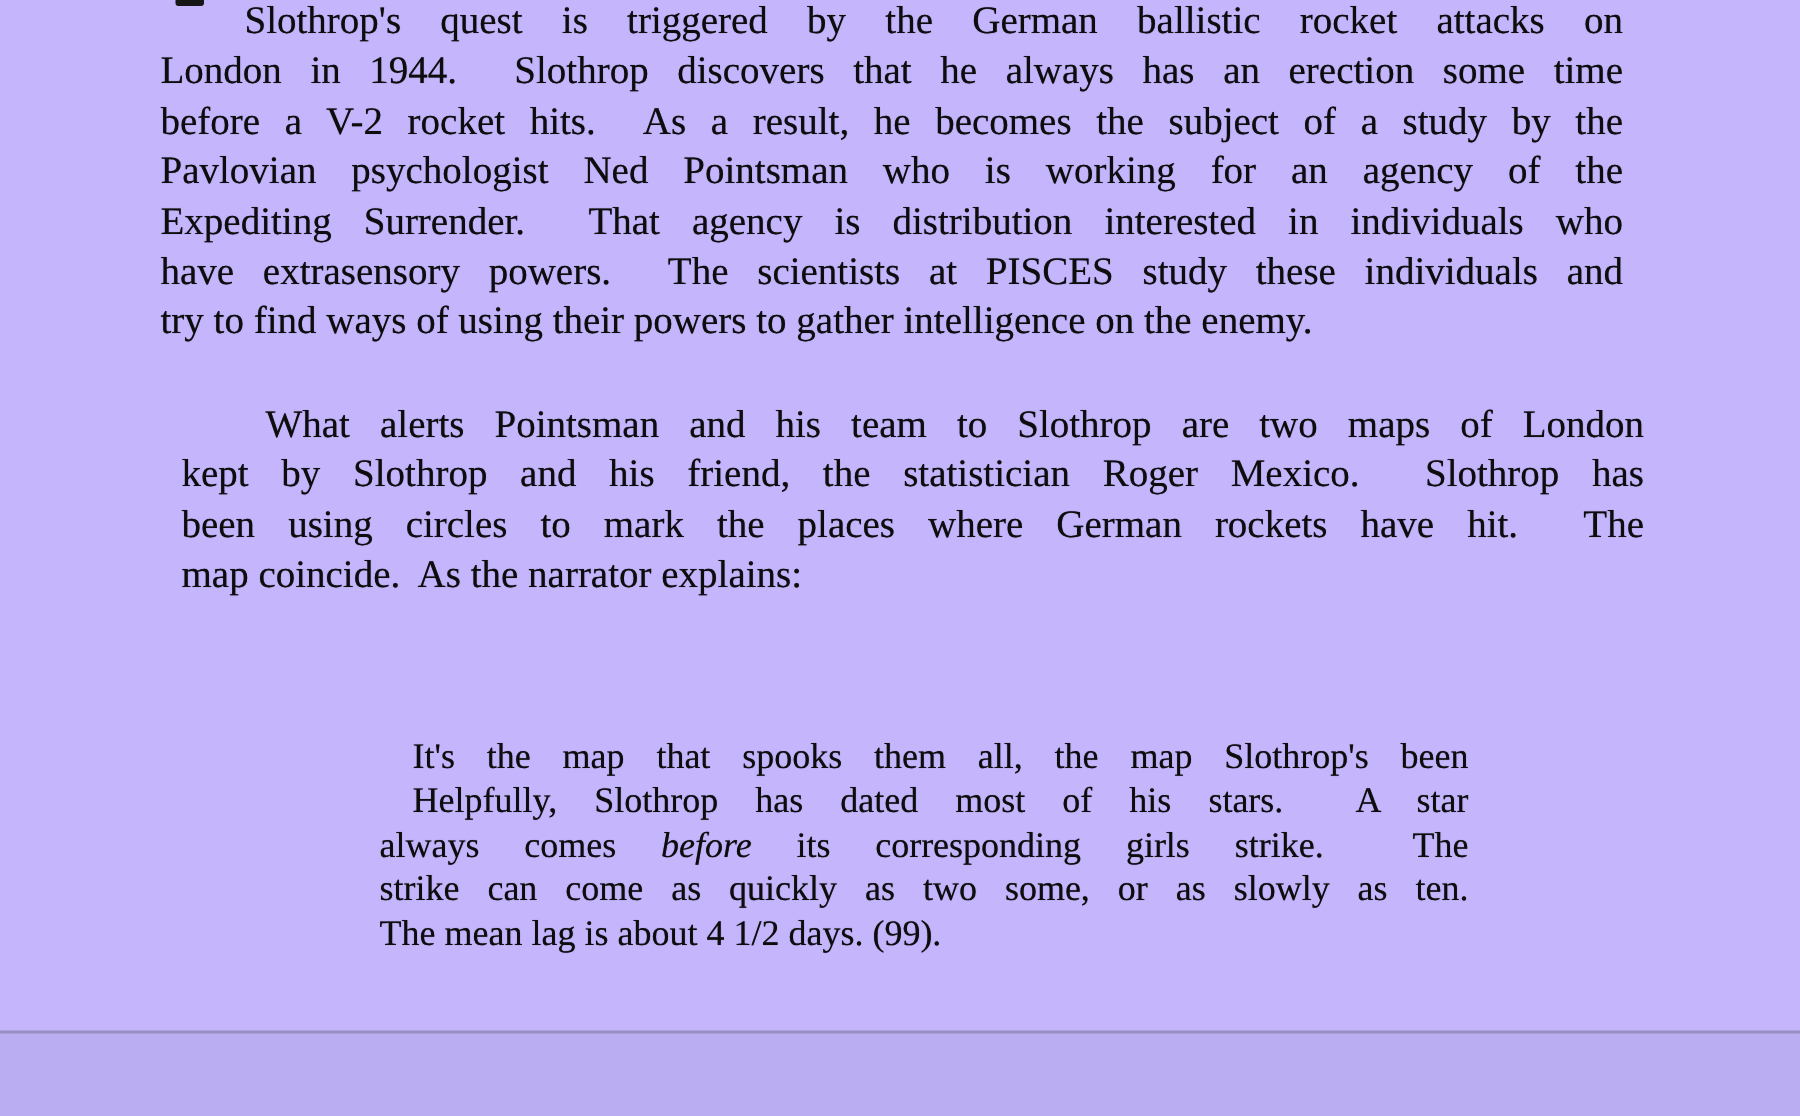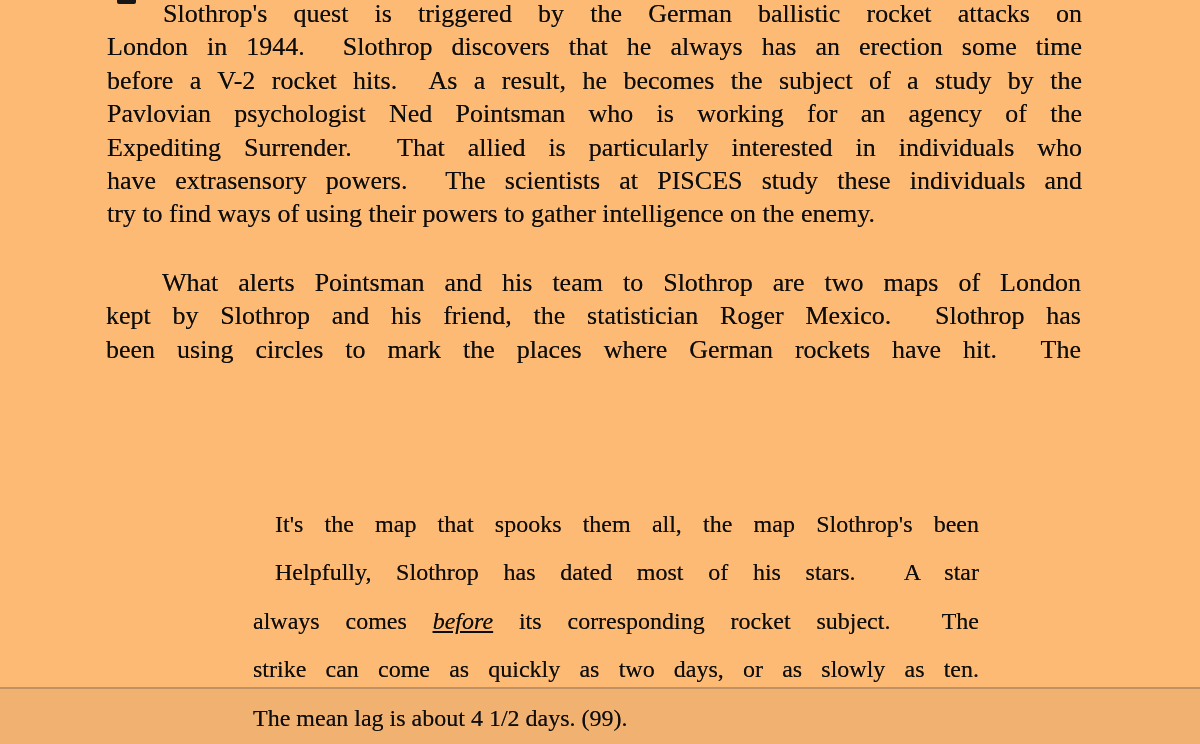--- a/index.html
+++ b/index.html
@@ -5,36 +5,36 @@
   html, body { margin: 0; padding: 0; }
   body {
     width: 1200px; height: 744px;
     background: #fefefe;
     overflow: hidden;
     position: relative;
     font-family: "Liberation Serif", "DejaVu Serif", serif;
   }
   #page {
     position: absolute; inset: 0;
-    background: #fdba74;
+    background: #c4b5fd;
   }
   .tline {
     white-space: pre-wrap;
     color: #0d0d0d;
     text-shadow: 0 0 0.5px rgba(10,10,10,0.65);
     overflow: hidden;
   }
   .justify { text-align: justify; text-align-last: justify; }
   .mline { height: 33.4px; line-height: 33.4px; font-size: 26px; }
-  .qline { height: 29.4px; line-height: 29.4px; font-size: 24px; margin-top: 19px; }
+  .qline { height: 29.4px; line-height: 29.4px; font-size: 24px; }
   .indent-m { text-indent: 56px; }
   .indent-q { text-indent: 22px; }
-  .it { font-style: italic; text-decoration: underline; }
+  .it { font-style: italic; }
   #para1 { position: absolute; left: 107px; top: -3px;  width: 975px; }
-  #para2 { position: absolute; left: 106px; top: 266px; width: 975px; }
+  #para2 { position: absolute; left: 121px; top: 266px; width: 975px; }
   #quote { position: absolute; left: 253px; top: 491px; width: 726px; }
   #scan-mark {
     position: absolute; left: 117px; top: 0; width: 19px; height: 4px;
     background: #161616; border-radius: 0 0 2px 2px;
   }
   #bottom-band {
     position: absolute; left: 0; top: 687px; width: 1200px; height: 57px;
     background: rgba(40,44,48,0.055);
     border-top: 2px solid rgba(60,64,68,0.28);
     z-index: 5;
@@ -45,31 +45,32 @@
 <body>
 
 <div id="page">
   <div id="scan-mark"></div>
 
   <div id="para1">
       <div class="tline mline justify indent-m">Slothrop's quest is triggered by the German ballistic rocket attacks on</div>
       <div class="tline mline justify">London in 1944.  Slothrop discovers that he always has an erection some time</div>
       <div class="tline mline justify">before a V-2 rocket hits.  As a result, he becomes the subject of a study by the</div>
       <div class="tline mline justify">Pavlovian psychologist Ned Pointsman who is working for an agency of the</div>
-      <div class="tline mline justify">Expediting Surrender.  That allied is particularly interested in individuals who</div>
+      <div class="tline mline justify">Expediting Surrender.  That agency is distribution interested in individuals who</div>
       <div class="tline mline justify">have extrasensory powers.  The scientists at PISCES study these individuals and</div>
       <div class="tline mline">try to find ways of using their powers to gather intelligence on the enemy.</div>
     </div>
   <div id="para2">
       <div class="tline mline justify indent-m">What alerts Pointsman and his team to Slothrop are two maps of London</div>
       <div class="tline mline justify">kept by Slothrop and his friend, the statistician Roger Mexico.  Slothrop has</div>
       <div class="tline mline justify">been using circles to mark the places where German rockets have hit.  The</div>
+      <div class="tline mline">map coincide.  As the narrator explains:</div>
     </div>
   <div id="quote">
       <div class="tline qline justify indent-q">It's the map that spooks them all, the map Slothrop's been</div>
       <div class="tline qline justify indent-q">Helpfully, Slothrop has dated most of his stars.  A star</div>
-      <div class="tline qline justify"><span>always comes </span><span class="it">before</span><span> its corresponding rocket subject.  The</span></div>
-      <div class="tline qline justify">strike can come as quickly as two days, or as slowly as ten.</div>
+      <div class="tline qline justify"><span>always comes </span><span class="it">before</span><span> its corresponding girls strike.  The</span></div>
+      <div class="tline qline justify">strike can come as quickly as two some, or as slowly as ten.</div>
       <div class="tline qline">The mean lag is about 4 1/2 days. (99).</div>
     </div>
 
   <div id="bottom-band"></div>
 </div>
 
 </body></html>

